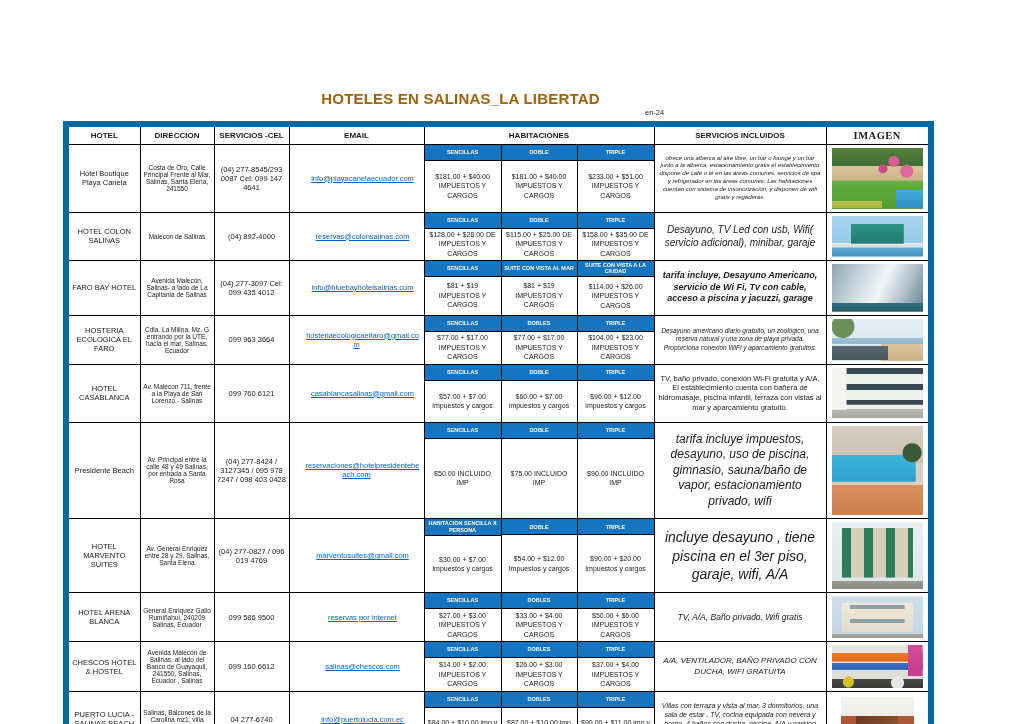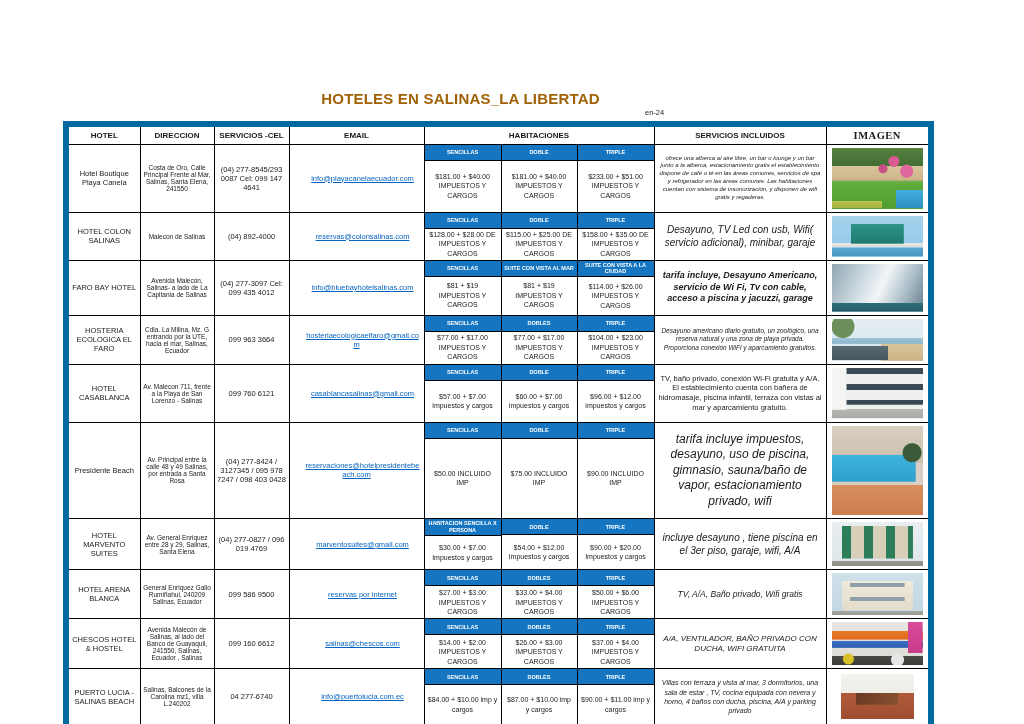--- a/index.html
+++ b/index.html
@@ -48,21 +48,21 @@
   .hab-p{flex:1;display:flex;align-items:center;justify-content:center;font-size:7px;line-height:1.35;padding:1px 3px;}
 
   .c-serv{padding:9px 4px;}
   .servicios{font-style:italic;line-height:1.3;}
   tbody tr:nth-child(1) .servicios{font-size:6px;}
   tbody tr:nth-child(2) .servicios{font-size:10px;}
   tbody tr:nth-child(3) .servicios{font-size:9px;font-weight:bold;}
   tbody tr:nth-child(4) .servicios{font-size:6.5px;}
   tbody tr:nth-child(5) .servicios{font-size:7.5px;font-style:normal;margin-top:20px;}
   tbody tr:nth-child(6) .servicios{font-size:12px;}
-  tbody tr:nth-child(7) .servicios{font-size:10px;margin-left:24px;}
+  tbody tr:nth-child(7) .servicios{font-size:14px;margin-left:24px;}
   tbody tr:nth-child(8) .servicios{font-size:8.5px;}
   tbody tr:nth-child(9) .servicios{font-size:8px;}
   tbody tr:nth-child(10) .servicios{font-size:7px;}
 
   .c-img{padding:0;position:relative;background:#fff;}
   .img{position:absolute;inset:3px 5px;}
 
   
   tbody tr:nth-child(1) .img{background:
     radial-gradient(circle at 68% 22%, #d95b90 0 5px, rgba(0,0,0,0) 6px),

